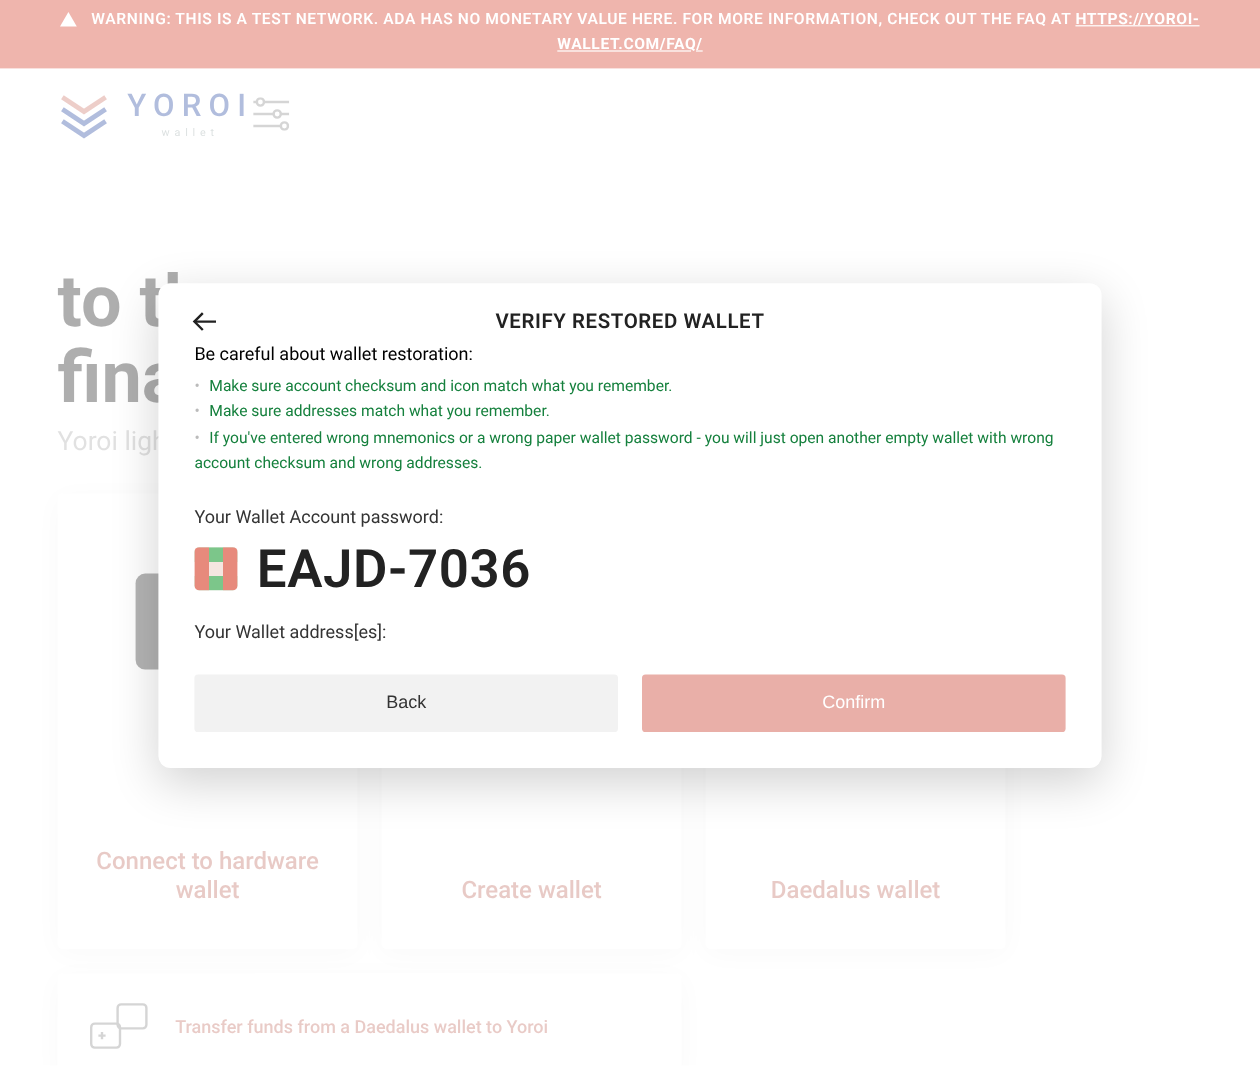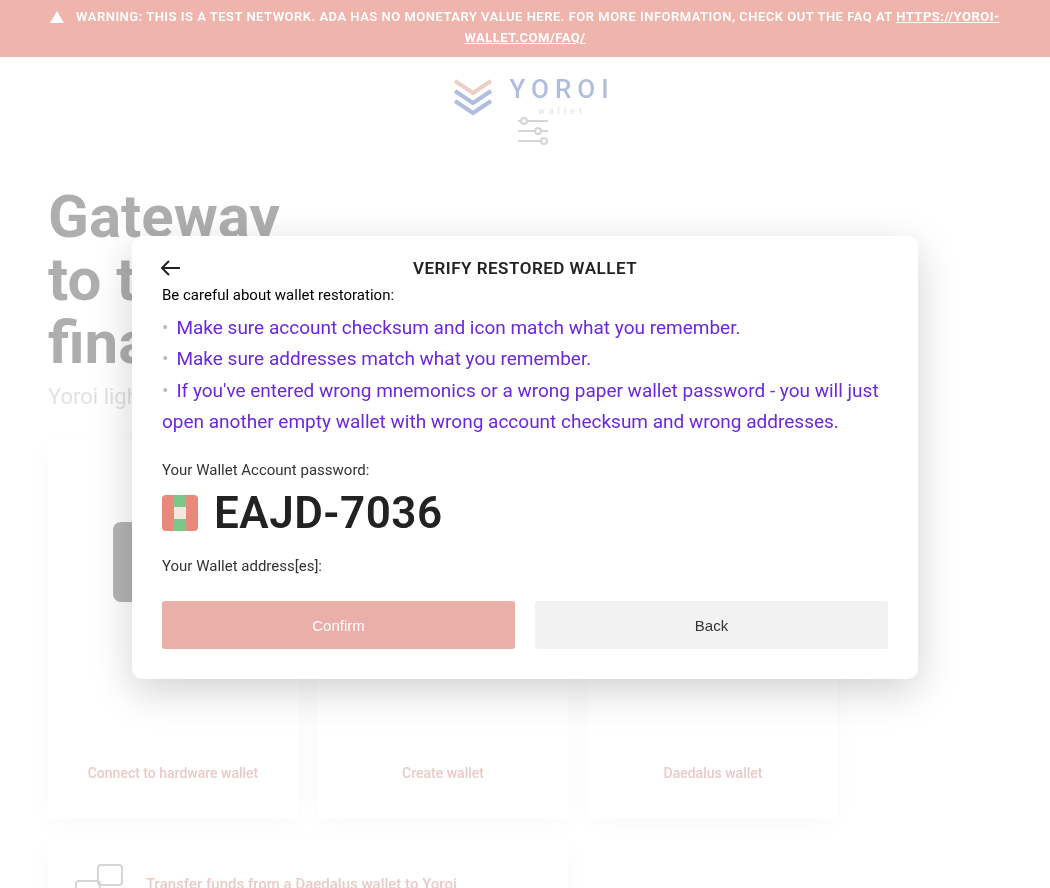--- a/index.html
+++ b/index.html
@@ -38,25 +38,24 @@
   .warning-banner a {
     color: #fff;
     text-decoration: underline;
     font-weight: 700;
   }
 
   
   .top-row {
     display: flex;
     align-items: center;
-    justify-content: space-between;
+    justify-content: flex-start;
     padding: 16px 32px 0 48px;
     opacity: 0.35;
     filter: grayscale(20%);
-    flex-direction: column;
   }
   .logo {
     display: flex;
     align-items: center;
     gap: 14px;
   }
   .logo-mark { width: 44px; height: 44px; }
   .logo-text { font-size: 26px; letter-spacing: 6px; font-weight: 500; color: #1a44b7; }
   .logo-sub { font-size: 9px; letter-spacing: 4px; color: #9aa; display:block; text-align:center; margin-top:2px;}
   .settings-icon { width: 30px; height: 28px; }
@@ -101,21 +100,21 @@
     position: relative;
   }
   .card .card-icon {
     flex: 1;
     display: flex;
     align-items: center;
     justify-content: center;
   }
   .card .card-label {
     color: #c06a5e;
-    font-size: 14px;
+    font-size: 20px;
     font-weight: 500;
     text-align: center;
   }
   .transfer-card {
     margin: 20px 48px 0;
     width: 520px;
     height: 90px;
     background: #fff;
     box-shadow: 0 4px 24px rgba(0,0,0,0.08);
     border-radius: 4px;
@@ -166,22 +165,22 @@
     margin-bottom: 8px;
   }
   .modal .warn-title {
     font-size: 15px;
     color: #000000;
     margin-bottom: 8px;
   }
   .modal ul {
     list-style: none;
     padding: 0 0 6px 0;
-    color: #6d28d9;
-    font-size: 19px;
+    color: #15803d;
+    font-size: 13px;
     line-height: 1.65;
   }
   .modal ul li::before {
     content: "•";
     color: #bbb;
     margin-right: 8px;
   }
   .modal .section-label {
     margin-top: 18px;
     font-size: 15px;
@@ -294,21 +293,21 @@
     <circle cx="6" cy="4" r="3" fill="#fff" stroke="#888" stroke-width="2"></circle>
     <line x1="0" y1="14" x2="30" y2="14" stroke="#888" stroke-width="2"></line>
     <circle cx="20" cy="14" r="3" fill="#fff" stroke="#888" stroke-width="2"></circle>
     <line x1="0" y1="24" x2="30" y2="24" stroke="#888" stroke-width="2"></line>
     <circle cx="26" cy="24" r="3" fill="#fff" stroke="#888" stroke-width="2"></circle>
   </svg>
 </div>
 
 <div class="hero">
   <h1>
-    <span>Gateway</span><br>
+    <br>
     <span>to the</span><br>
     <span>financial world</span>
   </h1>
   <div class="sub">Yoroi light wallet for Cardano</div>
 </div>
 
 <div class="cards">
   <div class="card">
     <div class="card-icon">
       <div class="art-shield">
@@ -367,17 +366,17 @@
 
     <div class="section-label">Your Wallet Account password:</div>
     <div class="checksum-row">
       <div class="plate-icon"></div>
       <div class="checksum-text">EAJD-7036</div>
     </div>
 
     <div class="section-label">Your Wallet address[es]:</div>
 
     <div class="modal-buttons">
+      <button class="btn btn-back">Back</button>
       <button class="btn btn-confirm">Confirm</button>
-      <button class="btn btn-back">Back</button>
     </div>
   </div>
 </div>
 
 </body></html>

